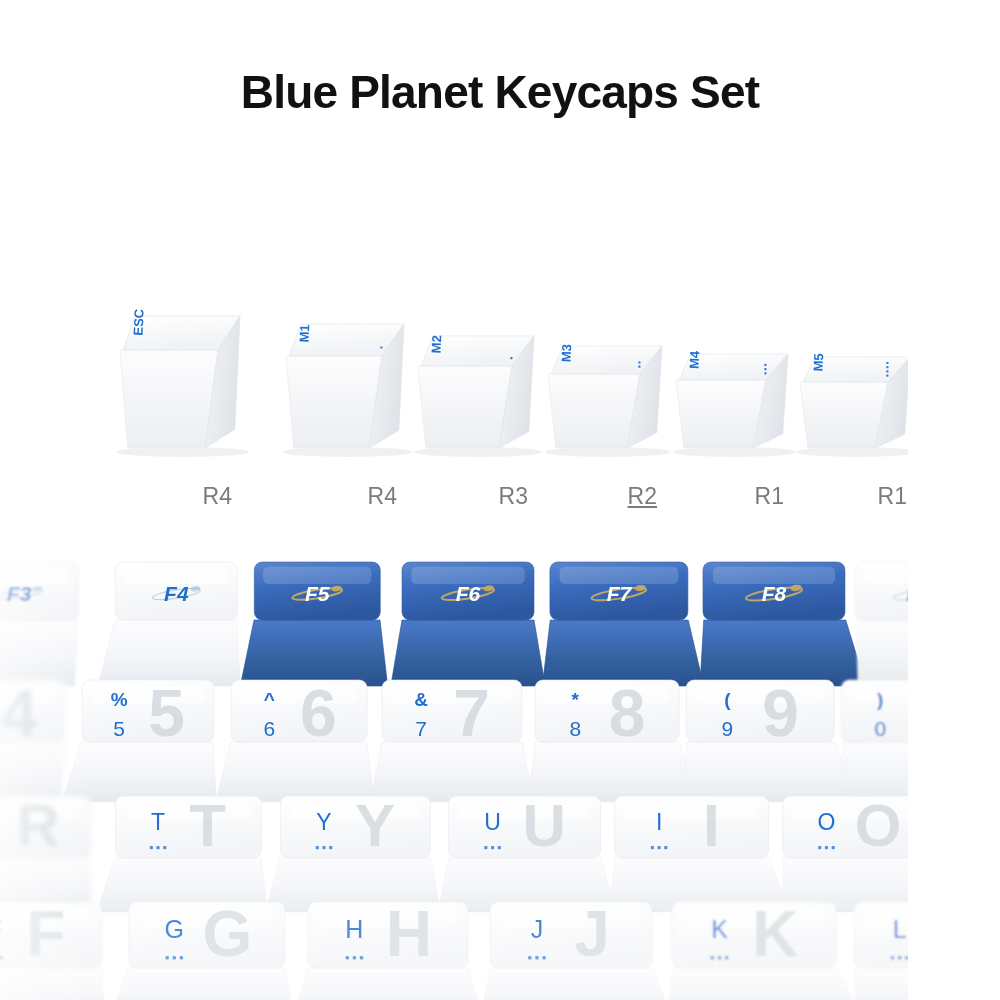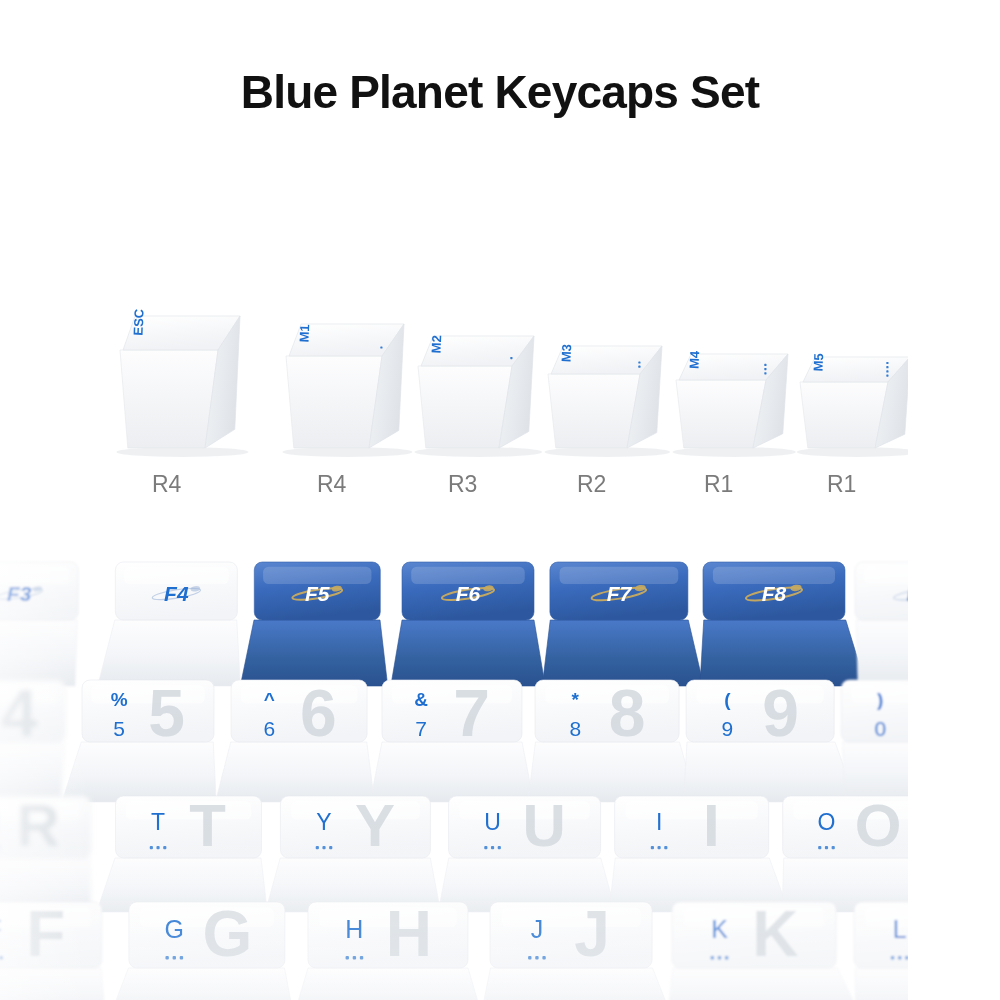--- a/index.html
+++ b/index.html
@@ -47,24 +47,24 @@
   
   .profile-row {
     position: absolute;
     top: 330px;
     left: 0;
     width: 1000px;
     height: 180px;
   }
   .profile-label {
     position: absolute;
-    bottom: 12px;
+    bottom: 0;
     font-size: 23px;
     color: #7b7b7b;
-    text-align: left;
+    text-align: right;
     width: 80px;
   }
 
   
   .cap-svg { display: block; overflow: visible; }
 
   
   .keyboard {
     position: absolute;
     top: 540px;
@@ -163,21 +163,21 @@
           <rect x="886.3" y="44.5" width="2.2" height="2.2" rx="0.6" fill="#1f6fd0" opacity="0.9"></rect>
           <rect x="886.3" y="40.3" width="2.2" height="2.2" rx="0.6" fill="#1f6fd0" opacity="0.9"></rect>
           <rect x="886.3" y="36.1" width="2.2" height="2.2" rx="0.6" fill="#1f6fd0" opacity="0.9"></rect>
           <rect x="886.3" y="31.9" width="2.2" height="2.2" rx="0.6" fill="#1f6fd0" opacity="0.9"></rect>
         </g>
       </svg>
     <div id="profile-labels">
         <div class="profile-label" style="left: 152px;">R4</div>
         <div class="profile-label" style="left: 317px;">R4</div>
         <div class="profile-label" style="left: 448px;">R3</div>
-        <div class="profile-label" style="left: 577px;">R2</div>
+        <div class="profile-label" style="left: 577px; text-decoration: underline;">R2</div>
         <div class="profile-label" style="left: 704px;">R1</div>
         <div class="profile-label" style="left: 827px;">R1</div>
       </div>
   </div>
 
   <div class="keyboard">
     <svg id="kb-svg" class="kb-svg" width="1000" height="460" viewBox="0 0 1000 460">
         <defs>
           <linearGradient id="wTop" x1="0" y1="0" x2="0.2" y2="1">
             <stop offset="0%" stop-color="#ffffff"></stop>

